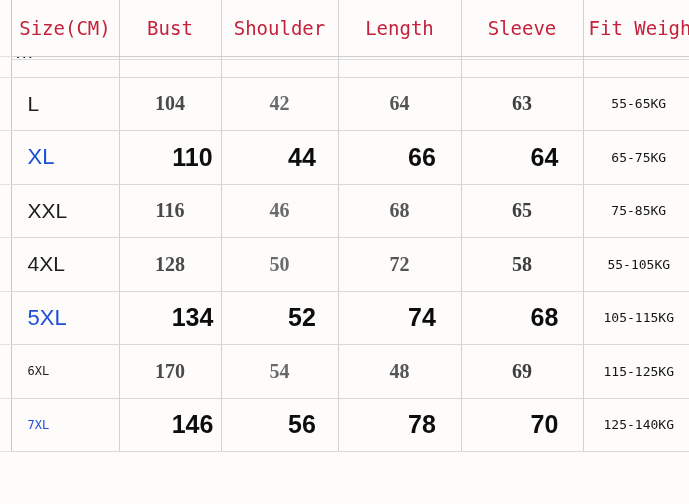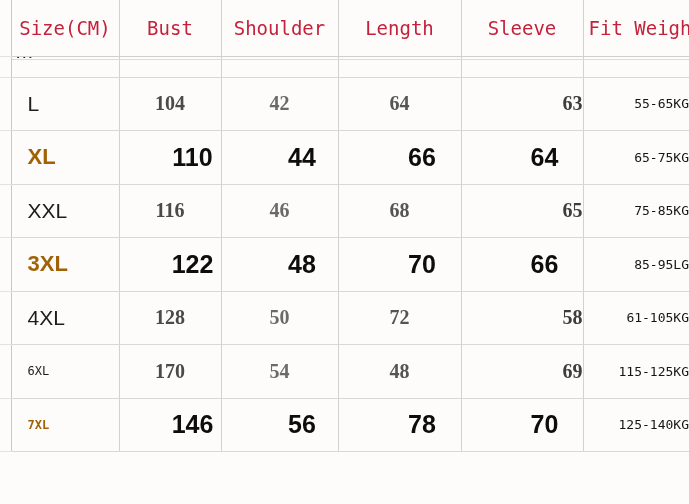--- a/index.html
+++ b/index.html
@@ -108,45 +108,45 @@
   
   td.size-cell {
     text-align: left;
     padding-left: 16px;
     font-family: "Liberation Sans", sans-serif;
   }
   
   td.num-cell { font-family: "Liberation Serif", serif; }
   
   td.weight-cell {
-    text-align: right;
+    text-align: center;
     padding-left: 5px;
     font-family: "DejaVu Sans Mono", monospace;
     font-size: 13px;
     color: #111111;
   }
 
   
   tr.w-light td.size-cell { font-size: 21px; font-weight: 400; color: #1d1d1d; }
   tr.w-light td.num-cell  { font-size: 20px; font-weight: 700; color: #5d5d5d; font-family: "Liberation Serif", serif; }
 
-  tr.w-bold td.size-cell  { font-size: 22px; font-weight: 700; color: #a16207; }
+  tr.w-bold td.size-cell  { font-size: 22px; font-weight: 400; color: #1d4ed8; }
   tr.w-bold td.num-cell   { font-size: 25px; font-weight: 700; color: #0d0d0d; font-family: "Liberation Sans", sans-serif; padding-left: 45px; }
 
   
   tr.small-label td.size-cell {
     font-family: "DejaVu Sans Mono", monospace;
     font-size: 12px;
   }
 
   
   tr.w-light td.col-bust    { color: #4a4a4a; }
   tr.w-light td.col-shoulder{ color: #6a6a6a; margin-top: 16px; }
   tr.w-light td.col-length  { color: #555555; }
-  tr.w-light td.col-sleeve  { color: #3d3d3d; text-align: right; }
+  tr.w-light td.col-sleeve  { color: #3d3d3d; }
 </style>
 </head>
 <body>
 
 <div id="screen">
 
   <table class="size-table">
     <colgroup>
       <col class="c-gutter">
       <col class="c-size">
@@ -217,40 +217,40 @@
       <tr class="data-row w-light">
         <td class="gutter-cell"></td>
         <td class="size-cell">XXL</td>
         <td class="num-cell col-bust">116</td>
         <td class="num-cell col-shoulder">46</td>
         <td class="num-cell col-length">68</td>
         <td class="num-cell col-sleeve">65</td>
         <td class="weight-cell">75-85KG</td>
       </tr>
 
-      <tr class="data-row w-bold">
-        <td class="gutter-cell"></td>
-        <td class="size-cell">3XL</td>
-        <td class="num-cell col-bust">122</td>
-        <td class="num-cell col-shoulder">48</td>
-        <td class="num-cell col-length">70</td>
-        <td class="num-cell col-sleeve">66</td>
-        <td class="weight-cell">85-95LG</td>
-      </tr>
 
       <tr class="data-row w-light">
         <td class="gutter-cell"></td>
         <td class="size-cell">4XL</td>
         <td class="num-cell col-bust">128</td>
         <td class="num-cell col-shoulder">50</td>
         <td class="num-cell col-length">72</td>
         <td class="num-cell col-sleeve">58</td>
-        <td class="weight-cell">61-105KG</td>
-      </tr>
-
+        <td class="weight-cell">55-105KG</td>
+      </tr>
+
+      <tr class="data-row w-bold">
+        <td class="gutter-cell"></td>
+        <td class="size-cell">5XL</td>
+        <td class="num-cell col-bust">134</td>
+        <td class="num-cell col-shoulder">52</td>
+        <td class="num-cell col-length">74</td>
+        <td class="num-cell col-sleeve">68</td>
+        <td class="weight-cell">105-115KG</td>
+      </tr>
 
       <tr class="data-row w-light small-label">
         <td class="gutter-cell"></td>
         <td class="size-cell">6XL</td>
         <td class="num-cell col-bust">170</td>
         <td class="num-cell col-shoulder">54</td>
         <td class="num-cell col-length">48</td>
         <td class="num-cell col-sleeve">69</td>
         <td class="weight-cell">115-125KG</td>
       </tr>

